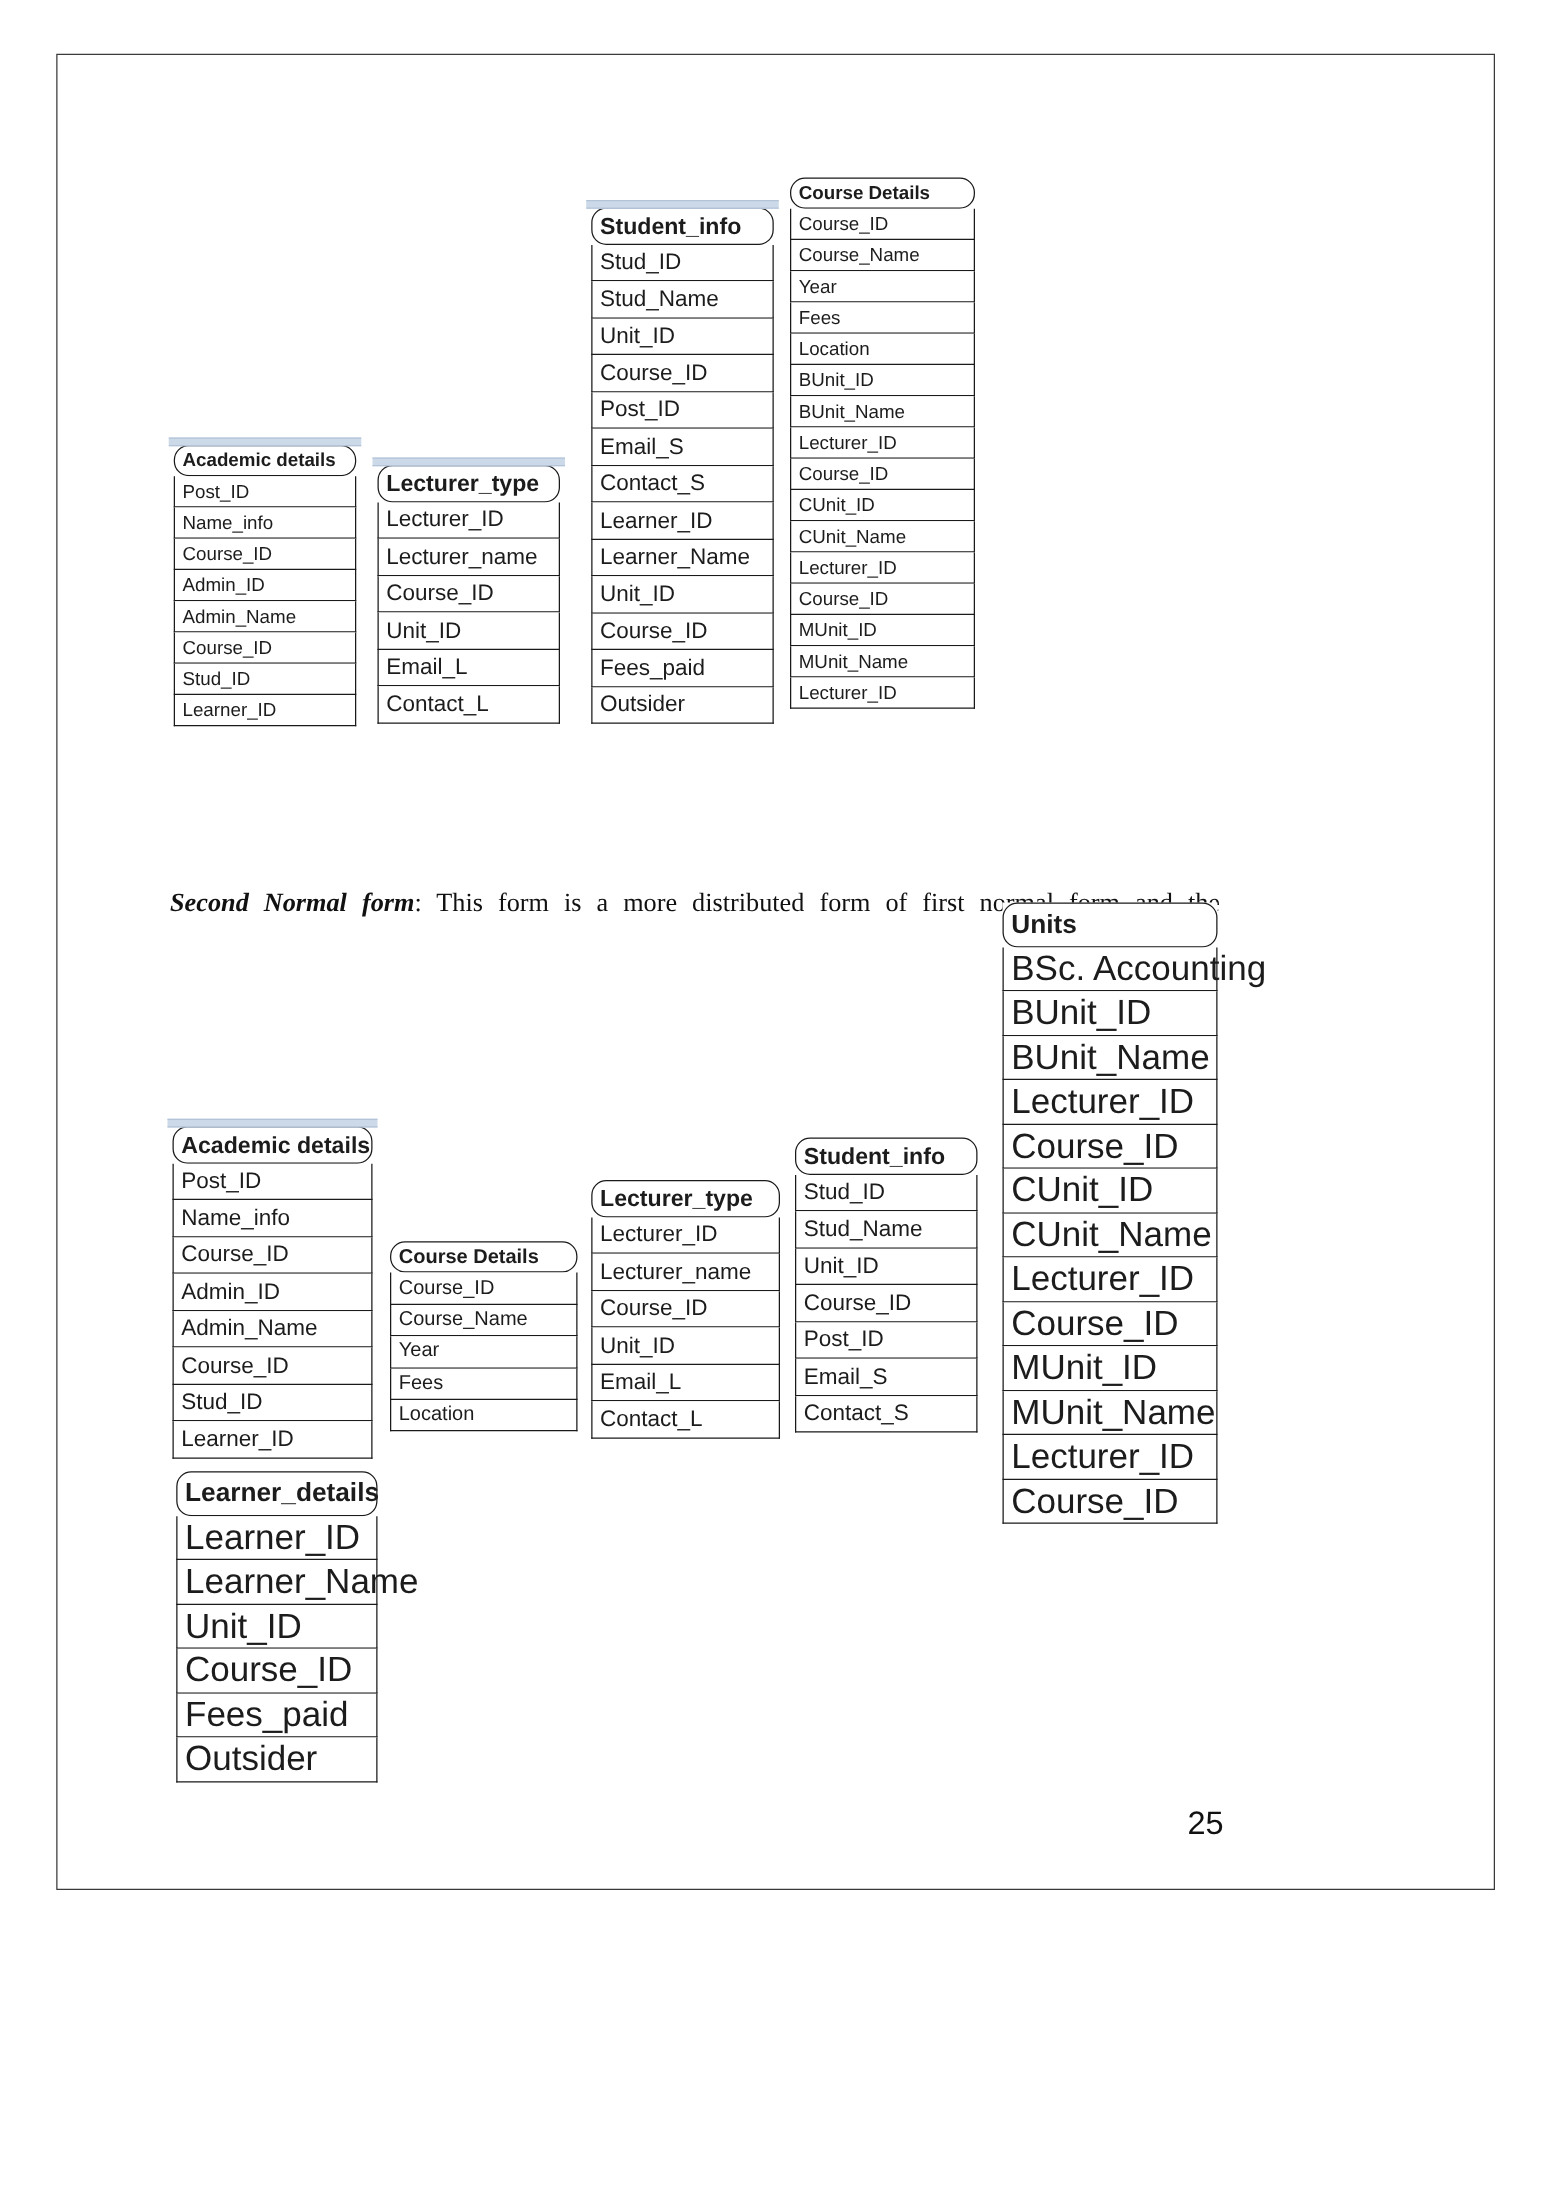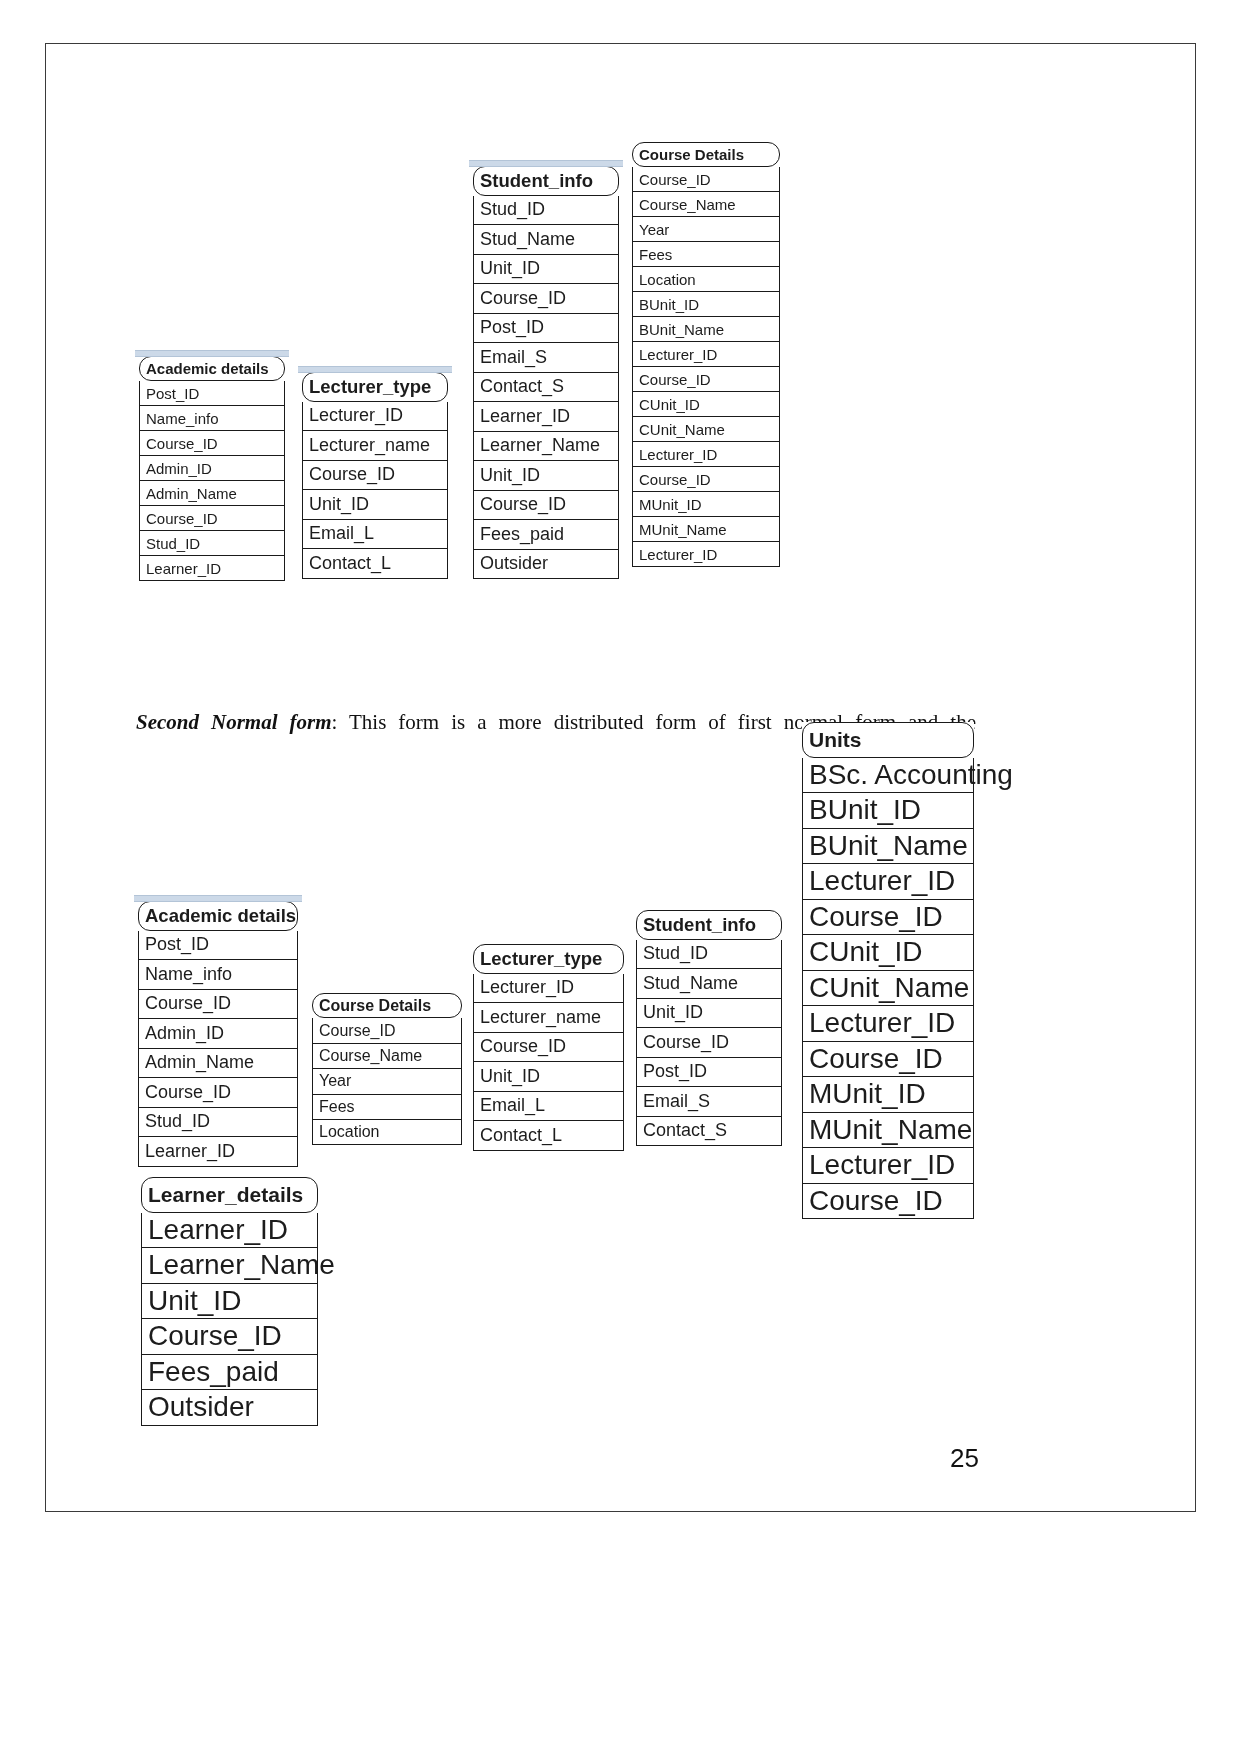--- a/index.html
+++ b/index.html
@@ -230,21 +230,21 @@
     <div class="row head first">Student_info</div>
     <div class="row">Stud_ID</div>
     <div class="row">Stud_Name</div>
     <div class="row">Unit_ID</div>
     <div class="row">Course_ID</div>
     <div class="row">Post_ID</div>
     <div class="row">Email_S</div>
     <div class="row">Contact_S</div>
   </div>
 
-  <div class="tbl s-lg" id="t2-learner" style="left:141px; top:1177px; width:177px;">
+  <div class="tbl s-lg" id="t2-learner" style="left:141px; top:1177px; width:161px;">
     <div class="row head first">Learner_details</div>
     <div class="row">Learner_ID</div>
     <div class="row">Learner_Name</div>
     <div class="row">Unit_ID</div>
     <div class="row">Course_ID</div>
     <div class="row">Fees_paid</div>
     <div class="row">Outsider</div>
   </div>
 
   <div class="pageno" style="left:950px; top:1443px;">25</div>

